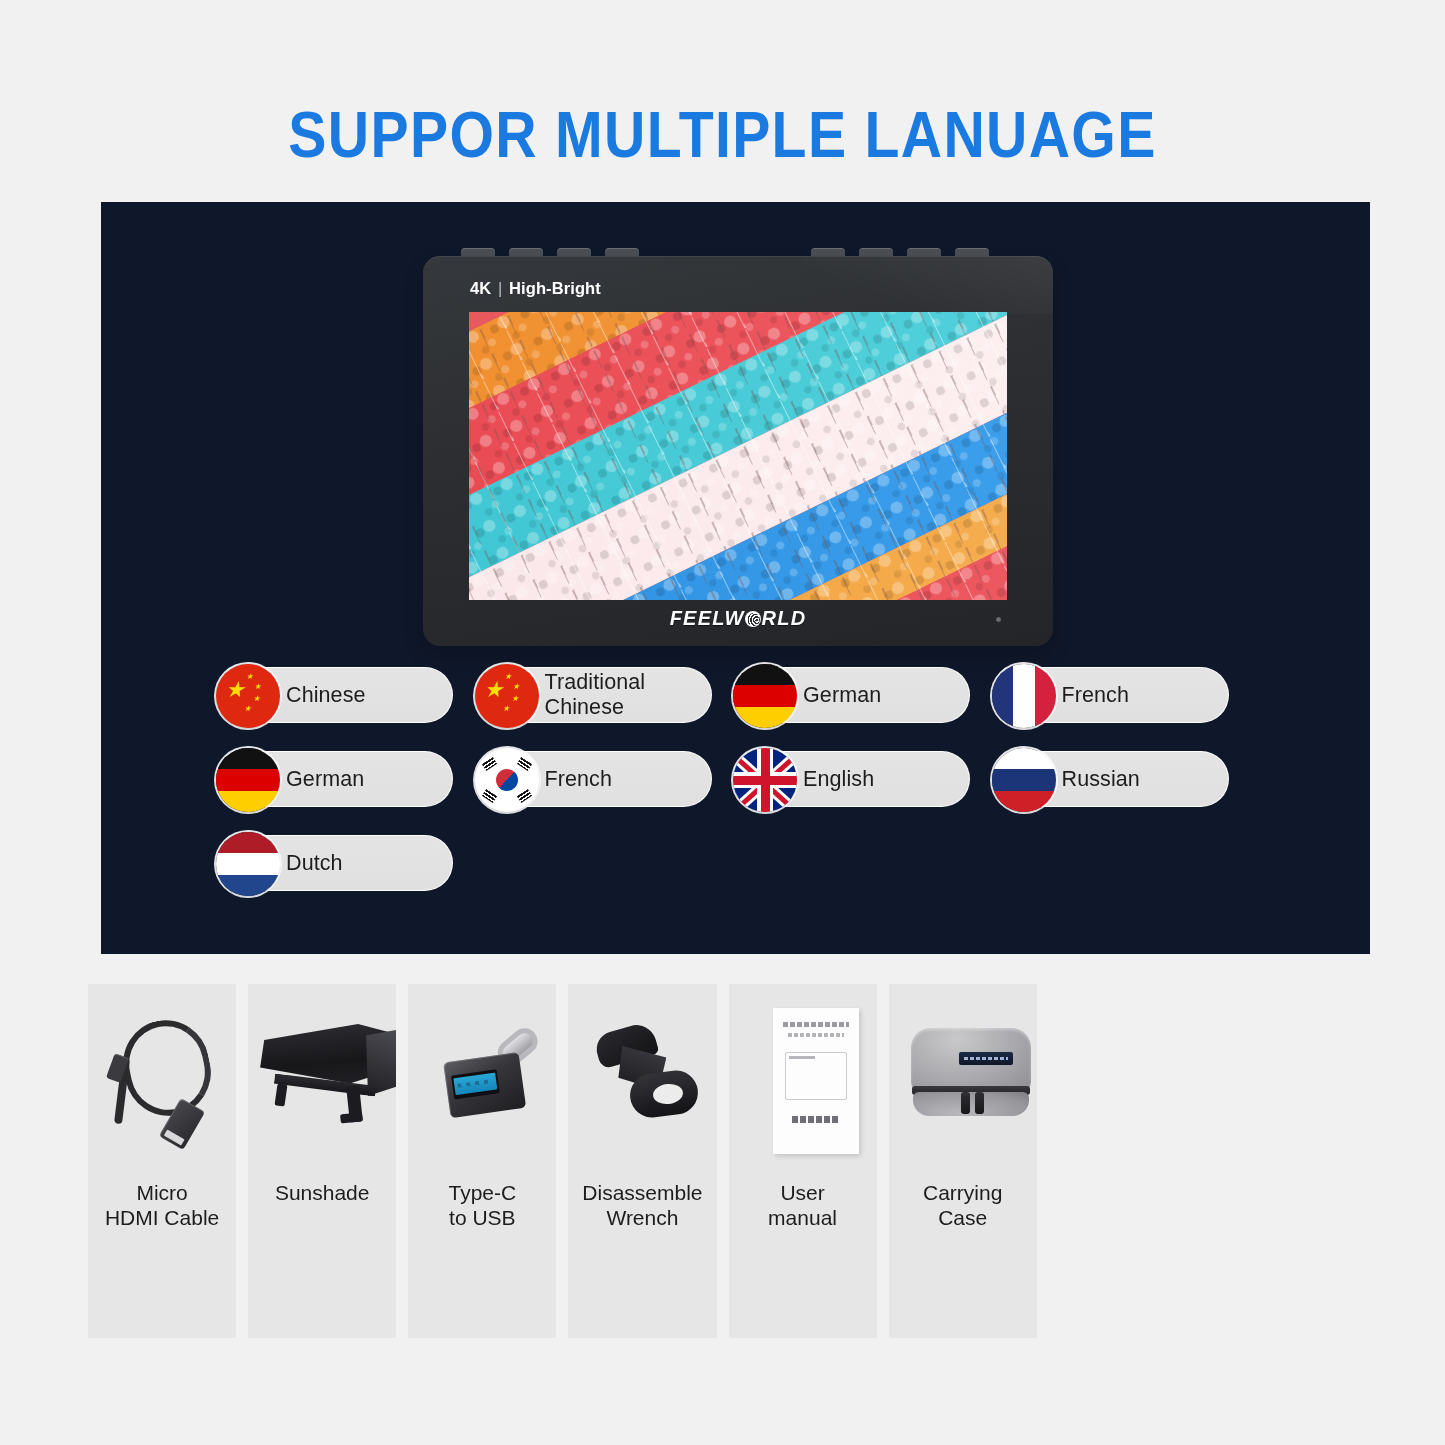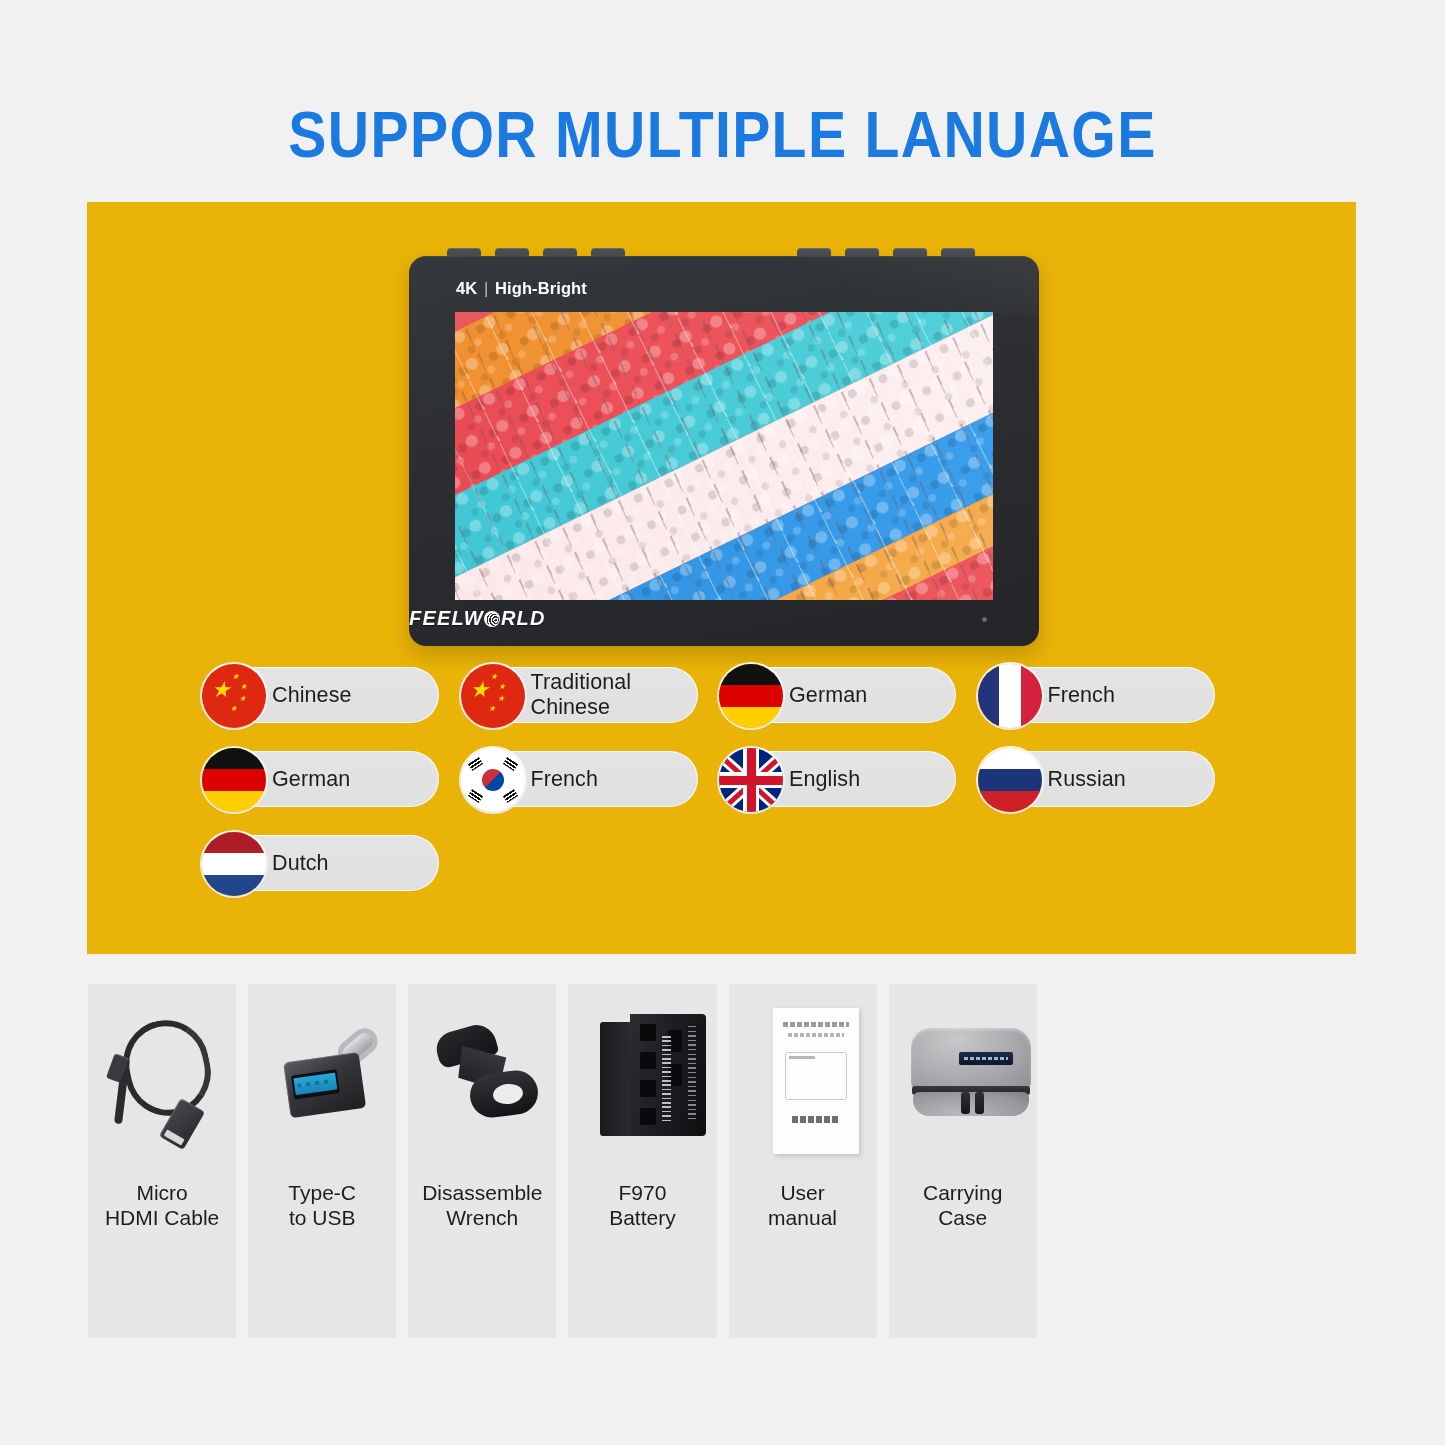--- a/index.html
+++ b/index.html
@@ -28,25 +28,25 @@
     color: #1a7ae0;
     font-family: "Liberation Sans Narrow", "Liberation Sans", sans-serif;
     transform: scaleX(0.88);
     transform-origin: center center;
     white-space: nowrap;
   }
 
   
   .top-panel {
     position: absolute;
-    left: 87px;
+    left: 101px;
     top: 202px;
     width: 1269px;
     height: 752px;
-    background: #eab308;
+    background: #0f172a;
   }
 
   
   .monitor-wrap {
     position: absolute;
     left: 322px;
     top: 44px;
     width: 630px;
     height: 400px;
   }
@@ -112,21 +112,21 @@
           background-image:
             linear-gradient(96deg, rgba(120,85,85,0.38) 0 2.5px, rgba(0,0,0,0) 2.6px),
             linear-gradient(88deg, rgba(255,255,255,0.45) 0 1.6px, rgba(0,0,0,0) 1.7px);
           background-size: 31px 27px, 43px 35px;
           background-position: 5px 3px, 19px 14px; }
 
   .mon-logo {
     position: absolute;
     left: 0; right: 0;
     bottom: 16px;
-    text-align: left;
+    text-align: center;
     font-size: 20px;
     font-weight: 700;
     font-style: italic;
     letter-spacing: 1.2px;
     color: #fbfbfb;
     z-index: 4;
     text-shadow: 0 1px 1px rgba(0,0,0,0.55);
   }
   .globe-o {
     display: inline-block;
@@ -586,20 +586,32 @@
           <i class="tail"></i>
           <i class="plugA"></i>
           <i class="plugB"></i>
         </div>
     </div>
     <div class="acc-label">Micro
 HDMI Cable</div>
   </div>
 
 
+  <div class="acc-cell">
+    <div class="acc-art">
+      <div class="a-shade">
+          <i class="hood"></i>
+          <i class="sideR"></i>
+          <i class="strap"></i>
+          <i class="clip1"></i>
+          <i class="clip2"></i>
+        </div>
+    </div>
+    <div class="acc-label">Sunshade</div>
+  </div>
 
   <div class="acc-cell">
     <div class="acc-art">
       <div class="a-otg">
           <i class="cplug"></i>
           <i class="shell"></i>
           <i class="port"></i>
           <i class="blue"></i>
         </div>
     </div>
@@ -613,38 +625,20 @@
           <i class="top"></i>
           <i class="mid"></i>
           <i class="ring"></i>
           <i class="hole"></i>
         </div>
     </div>
     <div class="acc-label">Disassemble
 Wrench</div>
   </div>
 
-  <div class="acc-cell">
-    <div class="acc-art">
-      <div class="a-bat">
-        <i class="bodyL"></i>
-          <i class="bodyR"></i>
-        <i class="slot s1"></i>
-          <i class="slot s2"></i>
-          <i class="slot s3"></i>
-          <i class="slot s4"></i>
-        <i class="slot s5"></i>
-          <i class="slot s6"></i>
-          <i class="txt"></i>
-          <i class="txt2"></i>
-      </div>
-    </div>
-    <div class="acc-label">F970
-Battery</div>
-  </div>
 
   <div class="acc-cell">
     <div class="acc-art">
       <div class="a-man">
           <i class="t1"></i>
           <i class="t2"></i>
           <i class="box"></i>
           <i class="t3"></i>
         </div>
     </div>

